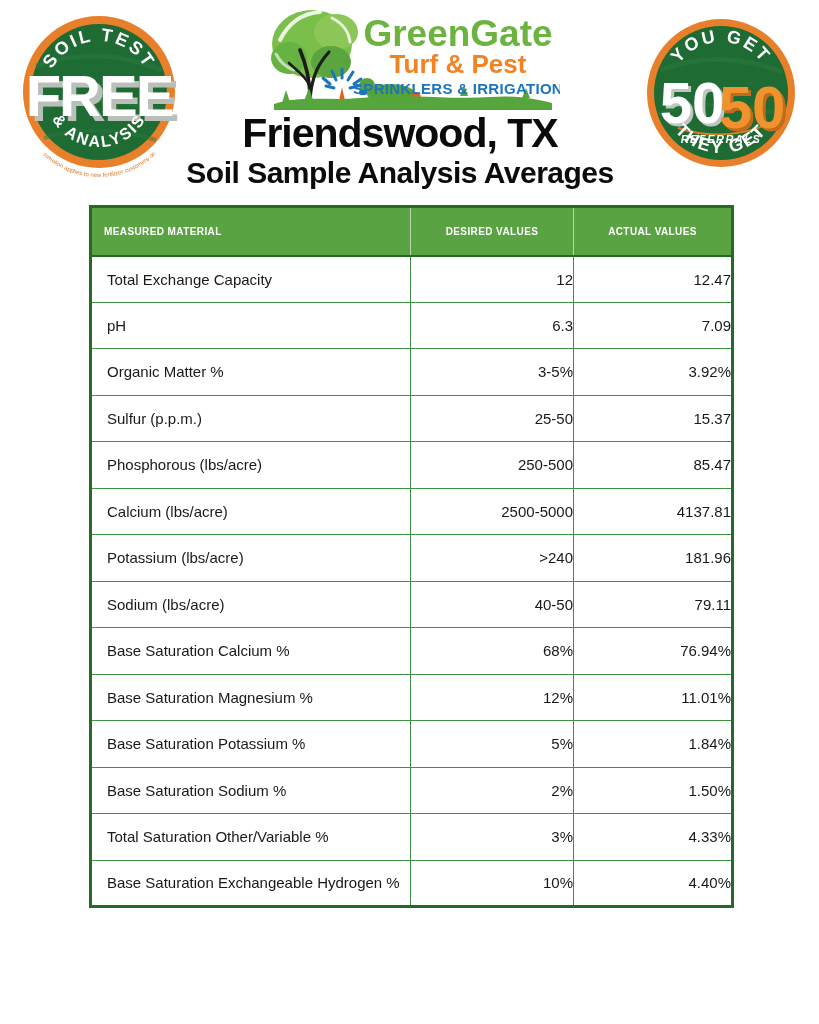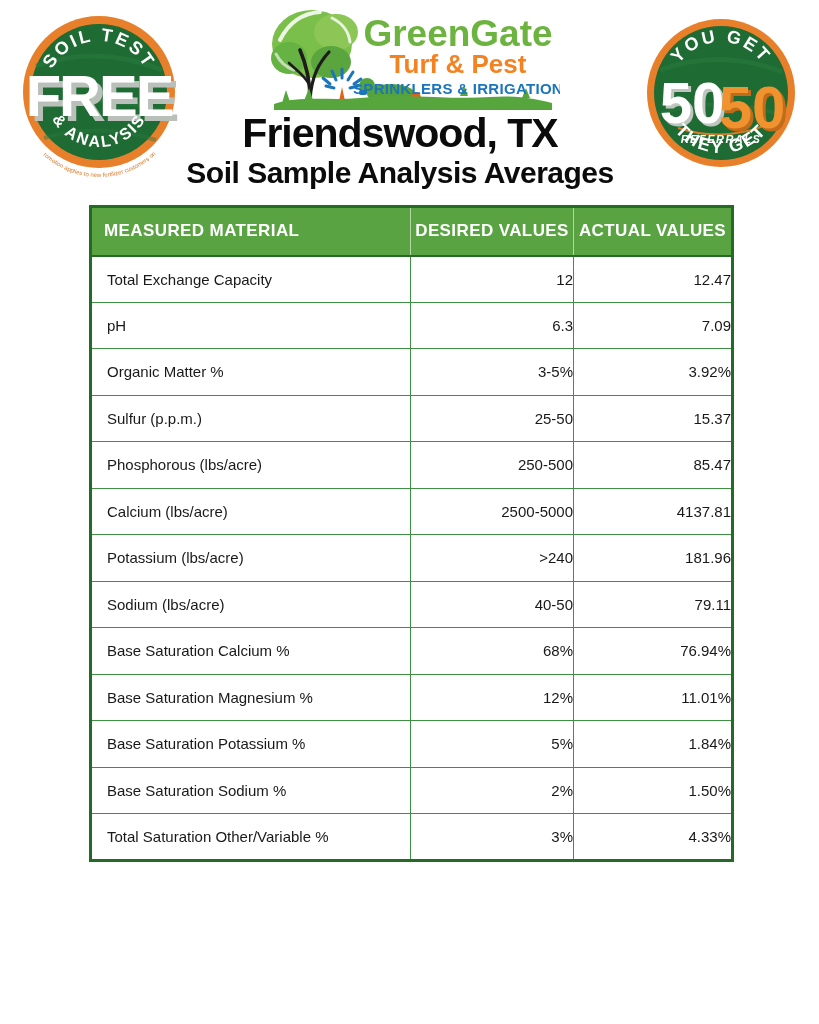--- a/index.html
+++ b/index.html
@@ -15,21 +15,21 @@
   
   .title-block { position:absolute; top:111px; left:0; width:800px; text-align:center; color:#0b0b0b; }
   .title    { font-size:41px; font-weight:bold; letter-spacing:-1px; line-height:45px; }
   .subtitle { font-size:30px; font-weight:bold; letter-spacing:-0.5px; line-height:33px; }
 
   
   table.soil { position:absolute; left:89px; top:205px; width:642px;
                border-collapse:collapse; table-layout:fixed;
                border:3px solid #266a28; background:#fff; }
   .soil col.c1 { width:320px; } .soil col.c2 { width:163px; } .soil col.c3 { width:159px; }
-  .soil th { background:#5aa343; color:#ffffff; font-size:17px; font-weight:bold;
+  .soil th { background:#5aa343; color:#ffffff; font-size:10px; font-weight:bold;
              letter-spacing:0.4px; height:49px; text-align:center;
              border-left:1.5px solid rgba(255,255,255,0.55);
              border-bottom:2.5px solid #266a28; }
   .soil th:first-child { text-align:left; padding-left:12px; border-left:none; }
   .soil td { height:46.5px; font-size:15px; color:#191919; text-align:right;
              border:1.5px solid #3e9143; background:#ffffff; }
   .soil td:first-child { text-align:left; padding-left:15px; }
 
   svg text { font-family:"Liberation Sans", sans-serif; }
 </style>
@@ -227,16 +227,21 @@
           <td>2%</td>
           <td>1.50%</td>
         </tr>
 
         <tr>
           <td>Total Saturation Other/Variable %</td>
           <td>3%</td>
           <td>4.33%</td>
         </tr>
 
+        <tr>
+          <td>Base Saturation Exchangeable Hydrogen %</td>
+          <td>10%</td>
+          <td>4.40%</td>
+        </tr>
       </tbody>
   </table>
 
 </div>
 
 </body></html>

